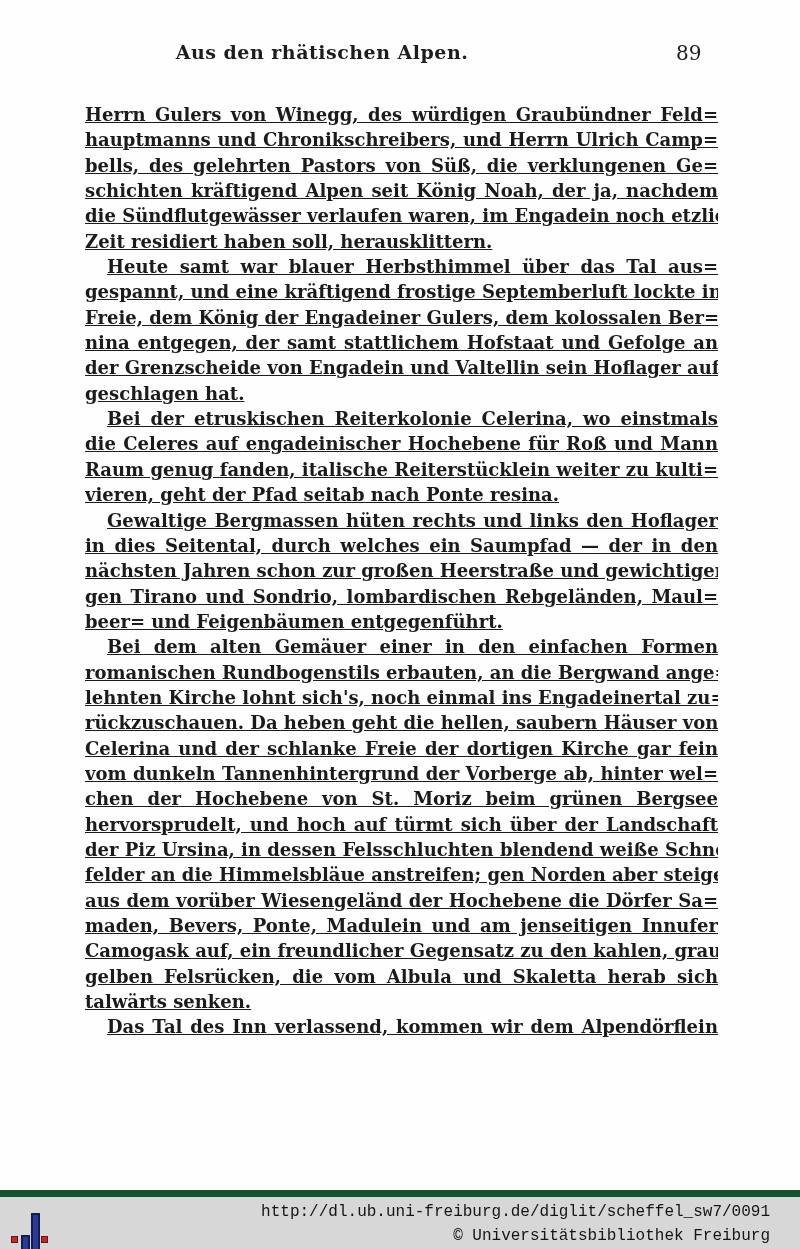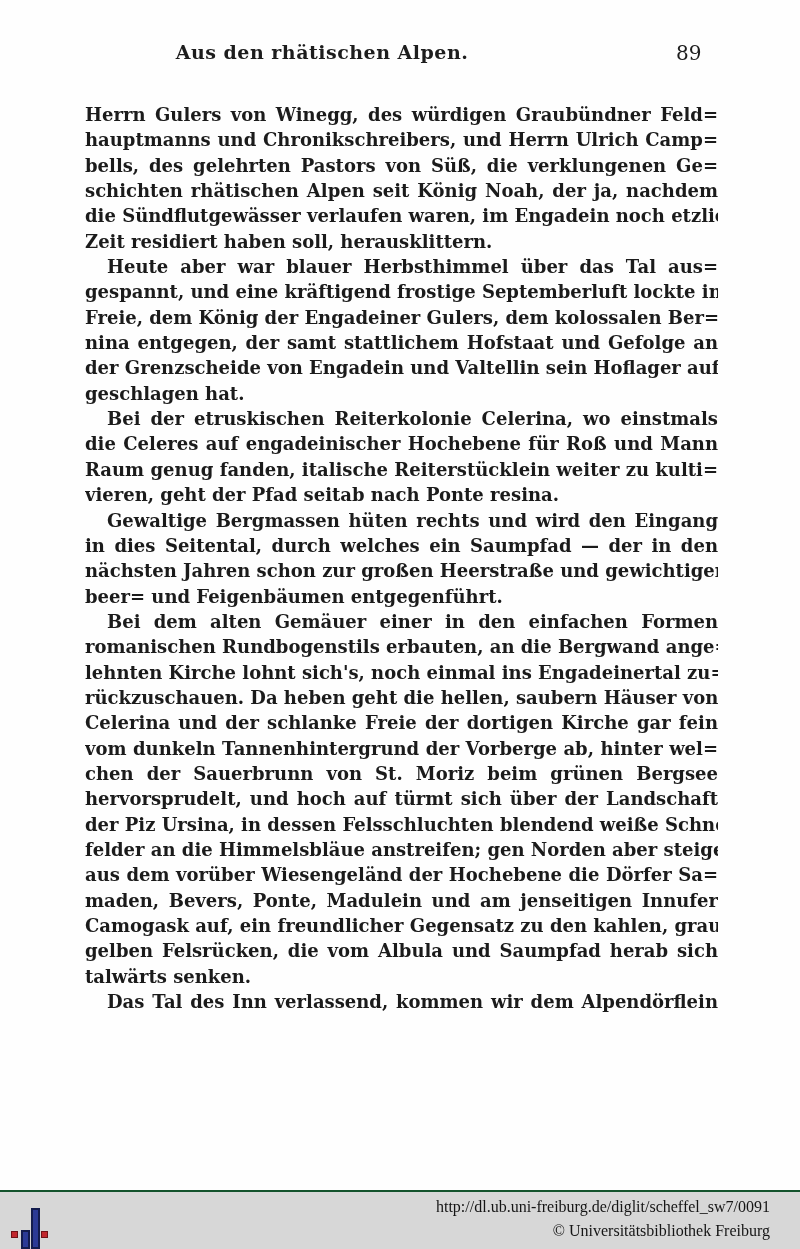--- a/index.html
+++ b/index.html
@@ -21,38 +21,39 @@
   }
   .page-num {
     position: absolute; left: 676px; top: 0;
     font-size: 20px; font-weight: 400; color: #1d1d1d;
   }
   
   .textblock {
     position: absolute; left: 85px; top: 102px; width: 633px;
     font-size: 18px; font-weight: 700; color: #1b1b1b;
     overflow: hidden;
+    text-decoration: underline;
   }
   .paragraph { margin: 0; }
   .line {
     height: 25.35px; line-height: 25.35px;
     white-space: nowrap;
     text-align: justify;
     text-align-last: justify;
     overflow: hidden;
   }
   .line.indent { text-indent: 22px; }
   .line.short { text-align-last: left; }
   
   .footer {
     position: absolute; left: 0; top: 1190px; width: 800px; height: 59px;
     background: #d7d7d7;
-    border-top: 2px solid #14532d;
+    border-top: 7px solid #14532d;
     box-sizing: border-box;
-    font-family: Liberation Serif, serif;
+    font-family: Liberation Mono, monospace;
   }
   .footer-url {
     position: absolute; right: 30px; top: 6px;
     font-size: 16px; color: #151515; white-space: nowrap;
   }
   .footer-copy {
     position: absolute; right: 30px; top: 30px;
     font-size: 16px; color: #151515; white-space: nowrap;
   }
   
@@ -71,59 +72,60 @@
   <div class="running-head">
     <div class="head-title">Aus den rhätischen Alpen.</div>
     <div class="page-num">89</div>
   </div>
 
   <div class="textblock" id="textblock">
       <div class="paragraph">
         <div class="line">Herrn Gulers von Winegg, des würdigen Graubündner Feld=</div>
         <div class="line">hauptmanns und Chronikschreibers, und Herrn Ulrich Camp=</div>
         <div class="line">bells, des gelehrten Pastors von Süß, die verklungenen Ge=</div>
-        <div class="line">schichten rhätischen Alpen seit König Noah, der ja, nachdem</div>
+        <div class="line">schichten kräftigend Alpen seit König Noah, der ja, nachdem</div>
         <div class="line">die Sündflutgewässer verlaufen waren, im Engadein noch etzliche</div>
         <div class="line short">Zeit residiert haben soll, herausklittern.</div>
       </div>
       <div class="paragraph">
-        <div class="line indent">Heute aber war blauer Herbsthimmel über das Tal aus=</div>
+        <div class="line indent">Heute samt war blauer Herbsthimmel über das Tal aus=</div>
         <div class="line">gespannt, und eine kräftigend frostige Septemberluft lockte ins</div>
         <div class="line">Freie, dem König der Engadeiner Gulers, dem kolossalen Ber=</div>
         <div class="line">nina entgegen, der samt stattlichem Hofstaat und Gefolge an</div>
         <div class="line">der Grenzscheide von Engadein und Valtellin sein Hoflager auf=</div>
         <div class="line short">geschlagen hat.</div>
       </div>
       <div class="paragraph">
         <div class="line indent">Bei der etruskischen Reiterkolonie Celerina, wo einstmals</div>
         <div class="line">die Celeres auf engadeinischer Hochebene für Roß und Mann</div>
         <div class="line">Raum genug fanden, italische Reiterstücklein weiter zu kulti=</div>
         <div class="line short">vieren, geht der Pfad seitab nach Ponte resina.</div>
       </div>
       <div class="paragraph">
-        <div class="line indent">Gewaltige Bergmassen hüten rechts und wird den Eingang</div>
+        <div class="line indent">Gewaltige Bergmassen hüten rechts und links den Hoflager</div>
         <div class="line">in dies Seitental, durch welches ein Saumpfad — der in den</div>
         <div class="line">nächsten Jahren schon zur großen Heerstraße und gewichtigen</div>
+        <div class="line">gen Tirano und Sondrio, lombardischen Rebgeländen, Maul=</div>
         <div class="line short">beer= und Feigenbäumen entgegenführt.</div>
       </div>
       <div class="paragraph">
         <div class="line indent">Bei dem alten Gemäuer einer in den einfachen Formen</div>
         <div class="line">romanischen Rundbogenstils erbauten, an die Bergwand ange=</div>
         <div class="line">lehnten Kirche lohnt sich's, noch einmal ins Engadeinertal zu=</div>
         <div class="line">rückzuschauen. Da heben geht die hellen, saubern Häuser von</div>
         <div class="line">Celerina und der schlanke Freie der dortigen Kirche gar fein</div>
         <div class="line">vom dunkeln Tannenhintergrund der Vorberge ab, hinter wel=</div>
-        <div class="line">chen der Sauerbrunn von St. Moriz beim grünen Bergsee</div>
+        <div class="line">chen der Hochebene von St. Moriz beim grünen Bergsee</div>
         <div class="line">hervorsprudelt, und hoch auf türmt sich über der Landschaft</div>
         <div class="line">der Piz Ursina, in dessen Felsschluchten blendend weiße Schnee=</div>
         <div class="line">felder an die Himmelsbläue anstreifen; gen Norden aber steigen</div>
         <div class="line">aus dem vorüber Wiesengeländ der Hochebene die Dörfer Sa=</div>
         <div class="line">maden, Bevers, Ponte, Madulein und am jenseitigen Innufer</div>
         <div class="line">Camogask auf, ein freundlicher Gegensatz zu den kahlen, grau=</div>
-        <div class="line">gelben Felsrücken, die vom Albula und Saumpfad herab sich</div>
+        <div class="line">gelben Felsrücken, die vom Albula und Skaletta herab sich</div>
         <div class="line short">talwärts senken.</div>
       </div>
       <div class="paragraph">
         <div class="line indent">Das Tal des Inn verlassend, kommen wir dem Alpendörflein</div>
       </div>
     </div>
 
   <div class="footer">
     <div class="logo">
       <div class="sq-l"></div>

